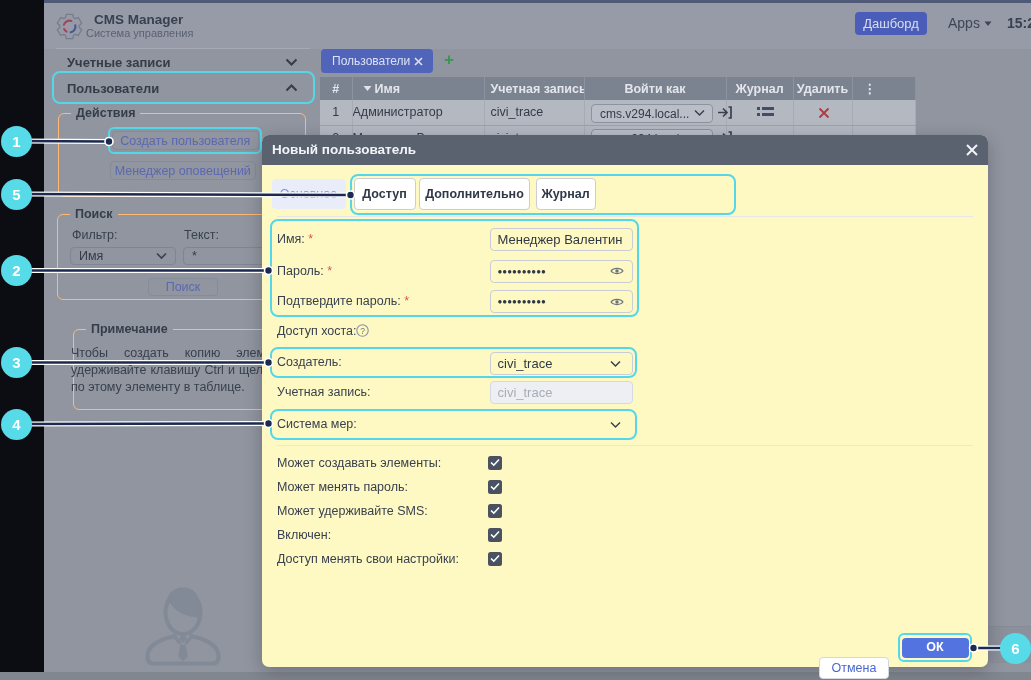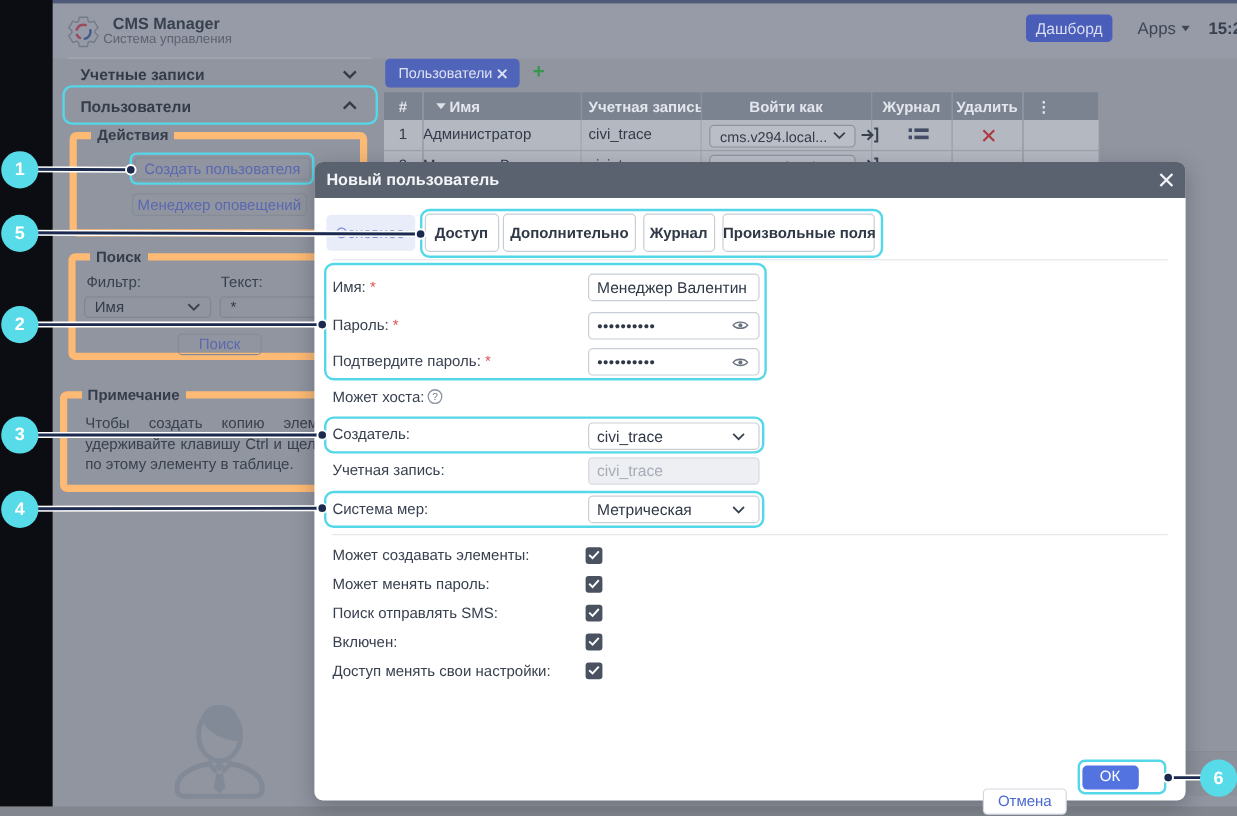--- a/index.html
+++ b/index.html
@@ -16,48 +16,48 @@
   .hsep { height:1px; background:#a4a9b3; }
   
   #brand-title { left:94px; top:12px; font-size:13.5px; font-weight:bold; color:#394150; }
   #brand-sub { left:86px; top:27px; font-size:11px; color:#5b6272; }
   #btn-dash { left:855px; top:12px; width:72px; height:23px; background:#4a5db8; border-radius:4px; color:#d9deef; font-size:13px; text-align:center; line-height:23px; }
   #apps { left:948px; top:15px; font-size:14px; color:#3e4656; }
   #clock { left:1007px; top:15px; font-size:14px; font-weight:bold; color:#394150; }
   
   .navrow { left:67px; font-size:13px; font-weight:bold; color:#343c4a; }
   #acc-box { left:52px; top:71px; width:263px; height:33px; border:2px solid #54d7e8; border-radius:8px; }
-  fieldset.fs { position:absolute; border:6px solid #fdba74; border-radius:6px; }
+  fieldset.fs { position:absolute; border:1px solid #fdba74; border-radius:6px; }
   fieldset.fs legend { margin-left:12px; padding:0 5px; font-size:12.5px; font-weight:bold; color:#353d4b; }
   .sbtn { position:absolute; border:1px solid #858c98; border-radius:4px; color:#5b68b2; font-size:12.5px; text-align:center; }
   .slabel { position:absolute; font-size:12.5px; color:#39414f; }
   .sfield { position:absolute; border:1px solid #7f8692; border-radius:4px; font-size:12.5px; color:#333b49; padding-left:8px; }
   
   #tab1 { left:321px; top:49px; width:112px; height:24px; background:#5064ba; border-radius:4px; color:#dde1f1; font-size:12px; line-height:24px; padding-left:11px; white-space:nowrap; }
   #plus { left:444px; top:50px; font-size:17px; font-weight:bold; color:#35984f; }
   table#grid { position:absolute; left:320px; top:77px; width:595px; border-collapse:collapse; table-layout:fixed; }
   #grid th { white-space:nowrap; overflow:hidden; background:#7b8290; color:#e3e6ec; font-size:12.5px; font-weight:bold; height:23px; border-right:1px solid #8b92a0; padding:0; }
   #grid td { white-space:nowrap; overflow:hidden; background:#b4b8c1; color:#333b48; font-size:12.5px; height:25px; border-right:1px solid #a6abb4; border-bottom:1px solid #9ca1ab; padding:0; }
   .cellpad { padding-left:14px; }
   .rowsel { width:122px; height:19px; border:1px solid #8d939e; border-radius:4px; background:#babec7; font-size:12px; color:#333b48; line-height:18px; padding-left:8px; }
   
-  #modal { left:262px; top:135px; width:726px; height:532px; background:#ffffff; border-radius:7px; box-shadow:0 5px 18px rgba(20,24,40,.28); }
+  #modal { left:262px; top:135px; width:726px; height:532px; background:#fef9c3; border-radius:7px; box-shadow:0 5px 18px rgba(20,24,40,.28); }
   #mtitle { left:0; top:0; width:726px; height:30px; background:#5a6270; border-radius:7px 7px 0 0; color:#f2f4f7; font-size:13.5px; font-weight:bold; line-height:30px; padding-left:10px; }
   .tab-active { left:9.5px; top:43.5px; width:74px; height:30.5px; background:#e9edf9; border-radius:4px; color:#8290d8; font-size:12.5px; text-align:center; line-height:30px; }
   .cyanbox { position:absolute; border:2px solid #54d7e8; border-radius:8px; }
   .mtab { position:absolute; top:42.5px; height:32px; background:#fff; border:1px solid #c8cdd6; border-radius:4px; font-size:12.5px; font-weight:bold; color:#2f3846; text-align:center; white-space:nowrap; }
   .mhr { position:absolute; left:15px; width:696px; height:1px; background:#e4e7ec; }
   .mlabel { position:absolute; left:15px; font-size:12.5px; color:#39414f; }
   .req { color:#e05252; }
   .minput { position:absolute; left:228px; width:143px; height:23px; border:1px solid #c8cdd6; border-radius:4px; font-size:13px; color:#2f3846; line-height:21px; padding-left:6.5px; }
   .chk { position:absolute; left:226px; width:14px; height:14px; background:#4a5262; border-radius:2.5px; }
   .chk svg { position:absolute; left:2px; top:2.5px; }
   #btn-cancel { left:557px; top:502px; width:70px; height:21.5px; border:1px solid #d3d8e0; border-radius:4px; background:#fff; color:#4a67d0; font-size:12.5px; text-align:center; line-height:20px;margin-top:20px; }
   #ok-wrap { left:636px; top:498px; width:74px; height:29px; border:2px solid #54d7e8; border-radius:6px; }
-  #btn-ok { left:1.5px; top:2.5px; width:47px; height:20px; background:#5373e0; border-radius:4px; color:#fff; font-size:12.5px; font-weight:normal; text-align:center; line-height:19px; }
+  #btn-ok { left:1.5px; top:2.5px; width:67px; height:20px; background:#5373e0; border-radius:4px; color:#fff; font-size:12.5px; font-weight:bold; text-align:center; line-height:19px; }
   
   #callouts { left:0; top:0; width:1031px; height:680px; pointer-events:none; }
   .cnum { position:absolute; width:31px; height:31px; background:#57dbe9; border-radius:50%; color:#fff; font-size:15px; font-weight:bold; text-align:center; line-height:31px; }
 </style>
 </head>
 <body>
   <div id="leftstrip" class="abs"></div>
   <div id="topbar" class="abs"></div>
   <div id="header" class="abs"></div>
   <div id="sidebar" class="abs"></div>
@@ -101,21 +101,21 @@
   </fieldset>
   <div class="slabel" style="left:72px;top:228px">Фильтр:</div>
   <div class="slabel" style="left:184px;top:228px">Текст:</div>
   <div class="sfield" style="left:70px;top:247px;width:106px;height:18px;line-height:17px">Имя</div>
   <svg class="abs" style="left:156px;top:252px" width="11" height="8">
     <path d="M1 1.5 L5.5 6 L10 1.5" fill="none" stroke="#39414f" stroke-width="1.6"></path>
   </svg>
   <div class="sfield" style="left:183px;top:247px;width:122px;height:18px;line-height:17px">*</div>
   <div class="sbtn" style="left:148px;top:277.5px;width:70px;height:18px;line-height:17px">Поиск</div>
 
-  <fieldset class="fs" style="left:50px;top:322px;width:248px;height:88px">
+  <fieldset class="fs" style="left:73px;top:322px;width:248px;height:88px">
     <legend>Примечание</legend>
   </fieldset>
   <div class="slabel" style="left:71px;top:345px;width:224px;text-align:justify;line-height:16.8px">Чтобы создать копию элемента, удерживайте клавишу Ctrl и щелкните по этому элементу в таблице.</div>
 
   <svg class="abs" style="left:143px;top:585px" width="80" height="95" viewBox="0 0 80 95">
     <g stroke="#838a97" fill="none" stroke-width="4">
       <ellipse cx="40" cy="27.5" rx="17.5" ry="21.5"></ellipse>
       <path d="M32 51.5 C17 53.5 4.5 61 4.5 71 L4.5 72.5 C4.5 76.5 7 78.5 11 78.5 L69 78.5 C73 78.5 75.5 76.5 75.5 72.5 L75.5 71 C75.5 61 63 53.5 48 51.5" stroke-linecap="round" stroke-width="4.2"></path>
       <path d="M31 50.5 C33 54 34.5 55.5 36.5 57.5" stroke-linecap="round" stroke-width="3.5"></path>
       <path d="M49 50.5 C47 54 45.5 55.5 43.5 57.5" stroke-linecap="round" stroke-width="3.5"></path>
@@ -212,77 +212,75 @@
   <div id="modal" class="abs">
     <div id="mtitle" class="abs">Новый пользователь</div>
     <svg class="abs" style="left:703px;top:8px" width="14" height="14">
       <path d="M2 2 L12 12 M12 2 L2 12" stroke="#f2f4f7" stroke-width="2"></path>
     </svg>
     <div class="tab-active abs">Основное</div>
     <div class="cyanbox" style="left:87.5px;top:39px;width:386px;height:40.5px"></div>
     <div class="mtab" style="left:91.5px;width:62px;line-height:30px">Доступ</div>
     <div class="mtab" style="left:157px;width:111px;line-height:30px">Дополнительно</div>
     <div class="mtab" style="left:273.5px;width:60px;line-height:30px">Журнал</div>
-    <div class="mtab" style="left:339.5px;width:127px;line-height:30px">Произвольные поля</div>
     <div class="mhr" style="top:81px"></div>
 
     <div class="cyanbox" style="left:7.5px;top:84px;width:369px;height:97.5px"></div>
     <div class="mlabel" style="top:97px">Имя: <span class="req">*</span></div>
     <div class="minput" style="top:93px">Менеджер Валентин</div>
     <div class="mlabel" style="top:128.5px">Пароль: <span class="req">*</span></div>
     <div class="minput" style="top:124.5px;letter-spacing:0px;font-size:8px;line-height:22px">●●●●●●●●●●</div>
     <svg class="abs" style="left:347.5px;top:131px" width="14" height="10">
       <path d="M1 5 C3.5 1.6 10.5 1.6 13 5 C10.5 8.4 3.5 8.4 1 5 Z" fill="none" stroke="#6b7380" stroke-width="1.2"></path>
       <circle cx="7" cy="5" r="1.7" fill="#6b7380"></circle>
     </svg>
     <div class="mlabel" style="top:159px">Подтвердите пароль: <span class="req">*</span></div>
     <div class="minput" style="top:155px;letter-spacing:0px;font-size:8px;line-height:22px">●●●●●●●●●●</div>
     <svg class="abs" style="left:347.5px;top:161.5px" width="14" height="10">
       <path d="M1 5 C3.5 1.6 10.5 1.6 13 5 C10.5 8.4 3.5 8.4 1 5 Z" fill="none" stroke="#6b7380" stroke-width="1.2"></path>
       <circle cx="7" cy="5" r="1.7" fill="#6b7380"></circle>
     </svg>
 
-    <div class="mlabel" style="top:189px">Может хоста:</div>
+    <div class="mlabel" style="top:189px">Доступ хоста:</div>
     <svg class="abs" style="left:94px;top:189px" width="13" height="13">
       <circle cx="6.5" cy="6.5" r="5.7" fill="none" stroke="#8a92a0" stroke-width="1.1"></circle>
       <text x="6.5" y="9.6" text-anchor="middle" font-size="8.5" fill="#6b7480" font-family="Liberation Sans">?</text>
     </svg>
 
     <div class="cyanbox" style="left:7.5px;top:211.5px;width:367px;height:31px"></div>
     <div class="mlabel" style="top:220px">Создатель:</div>
     <div class="minput" style="top:216.5px">civi_trace</div>
     <svg class="abs" style="left:348px;top:224.5px" width="11" height="8">
       <path d="M1 1.5 L5.5 6 L10 1.5" fill="none" stroke="#39414f" stroke-width="1.5"></path>
     </svg>
 
     <div class="mlabel" style="top:250px">Учетная запись:</div>
     <div class="minput" style="top:245.5px;background:#edeff2;border-color:#d6dae0;color:#a7adb8">civi_trace</div>
 
     <div class="cyanbox" style="left:7.5px;top:273.5px;width:367px;height:31px"></div>
     <div class="mlabel" style="top:282px">Система мер:</div>
-    <div class="minput" style="top:277.5px">Метрическая</div>
     <svg class="abs" style="left:348px;top:285.5px" width="11" height="8">
       <path d="M1 1.5 L5.5 6 L10 1.5" fill="none" stroke="#39414f" stroke-width="1.5"></path>
     </svg>
 
     <div class="mhr" style="top:309.5px"></div>
 
     <div class="mlabel" style="top:320.5px">Может создавать элементы:</div>
     <div class="chk" style="top:320.5px">
       <svg width="10" height="9">
         <path d="M1 4.5 L3.8 7.2 L9 1.5" fill="none" stroke="#fff" stroke-width="1.6"></path>
       </svg>
     </div>
     <div class="mlabel" style="top:344.5px">Может менять пароль:</div>
     <div class="chk" style="top:344.5px">
       <svg width="10" height="9">
         <path d="M1 4.5 L3.8 7.2 L9 1.5" fill="none" stroke="#fff" stroke-width="1.6"></path>
       </svg>
     </div>
-    <div class="mlabel" style="top:368.5px">Поиск отправлять SMS:</div>
+    <div class="mlabel" style="top:368.5px">Может удерживайте SMS:</div>
     <div class="chk" style="top:368.5px">
       <svg width="10" height="9">
         <path d="M1 4.5 L3.8 7.2 L9 1.5" fill="none" stroke="#fff" stroke-width="1.6"></path>
       </svg>
     </div>
     <div class="mlabel" style="top:392.5px">Включен:</div>
     <div class="chk" style="top:392.5px">
       <svg width="10" height="9">
         <path d="M1 4.5 L3.8 7.2 L9 1.5" fill="none" stroke="#fff" stroke-width="1.6"></path>
       </svg>

